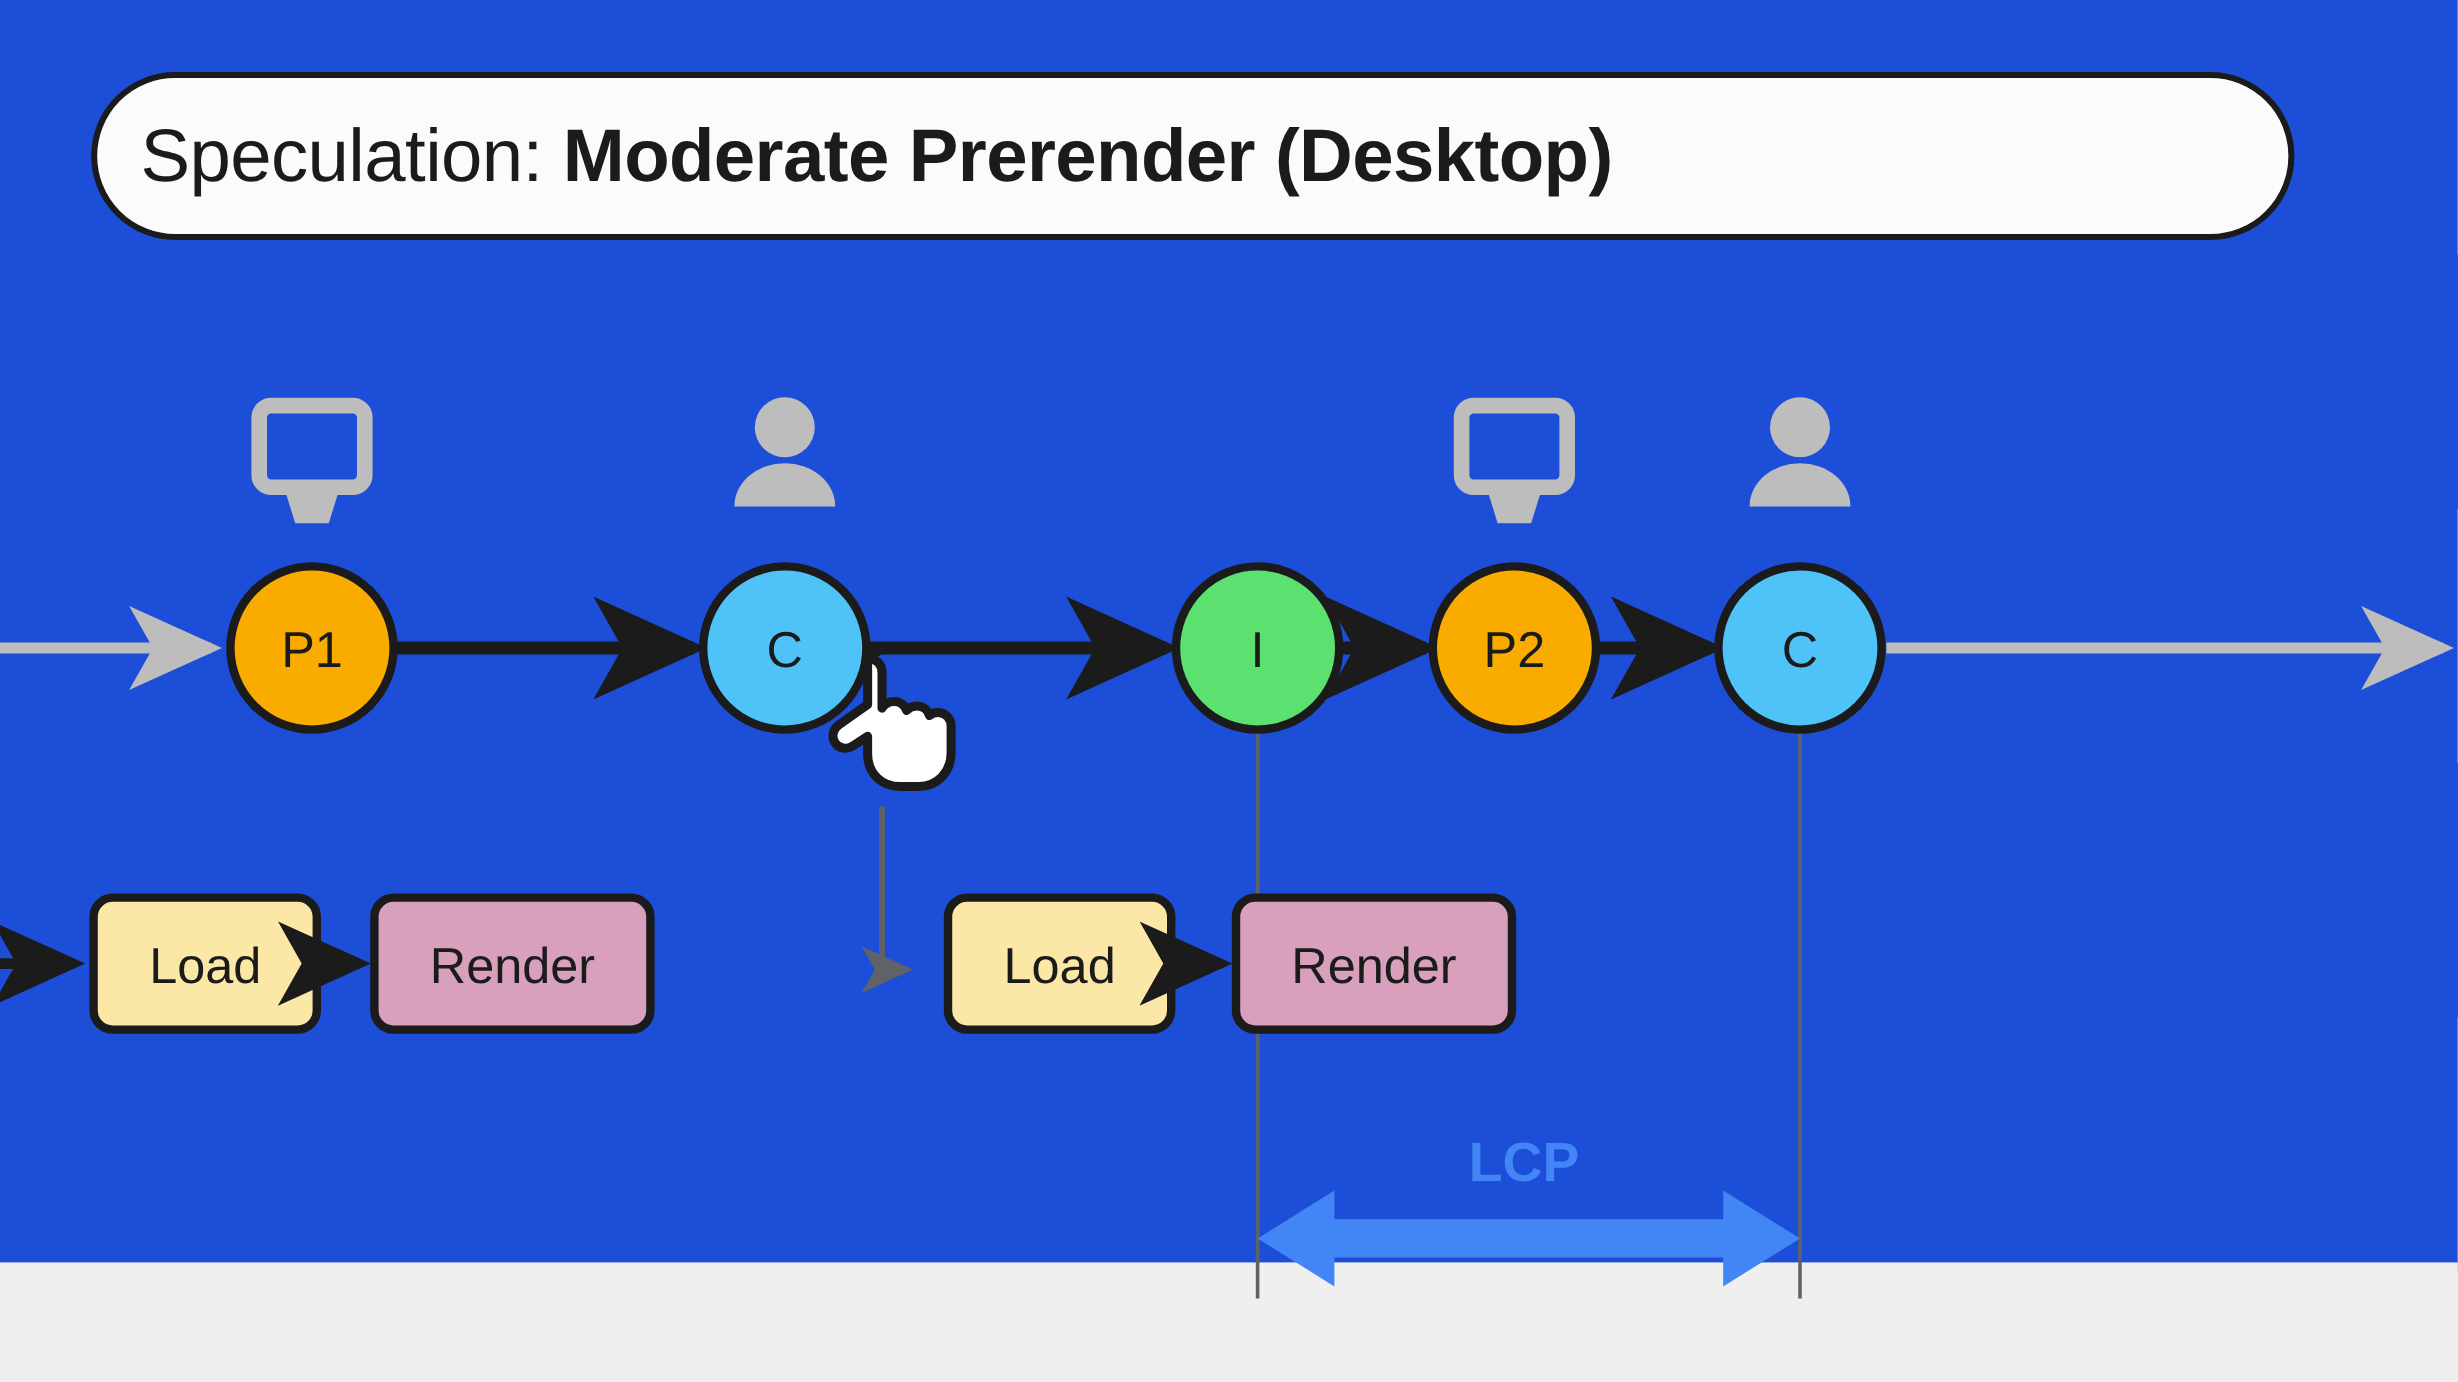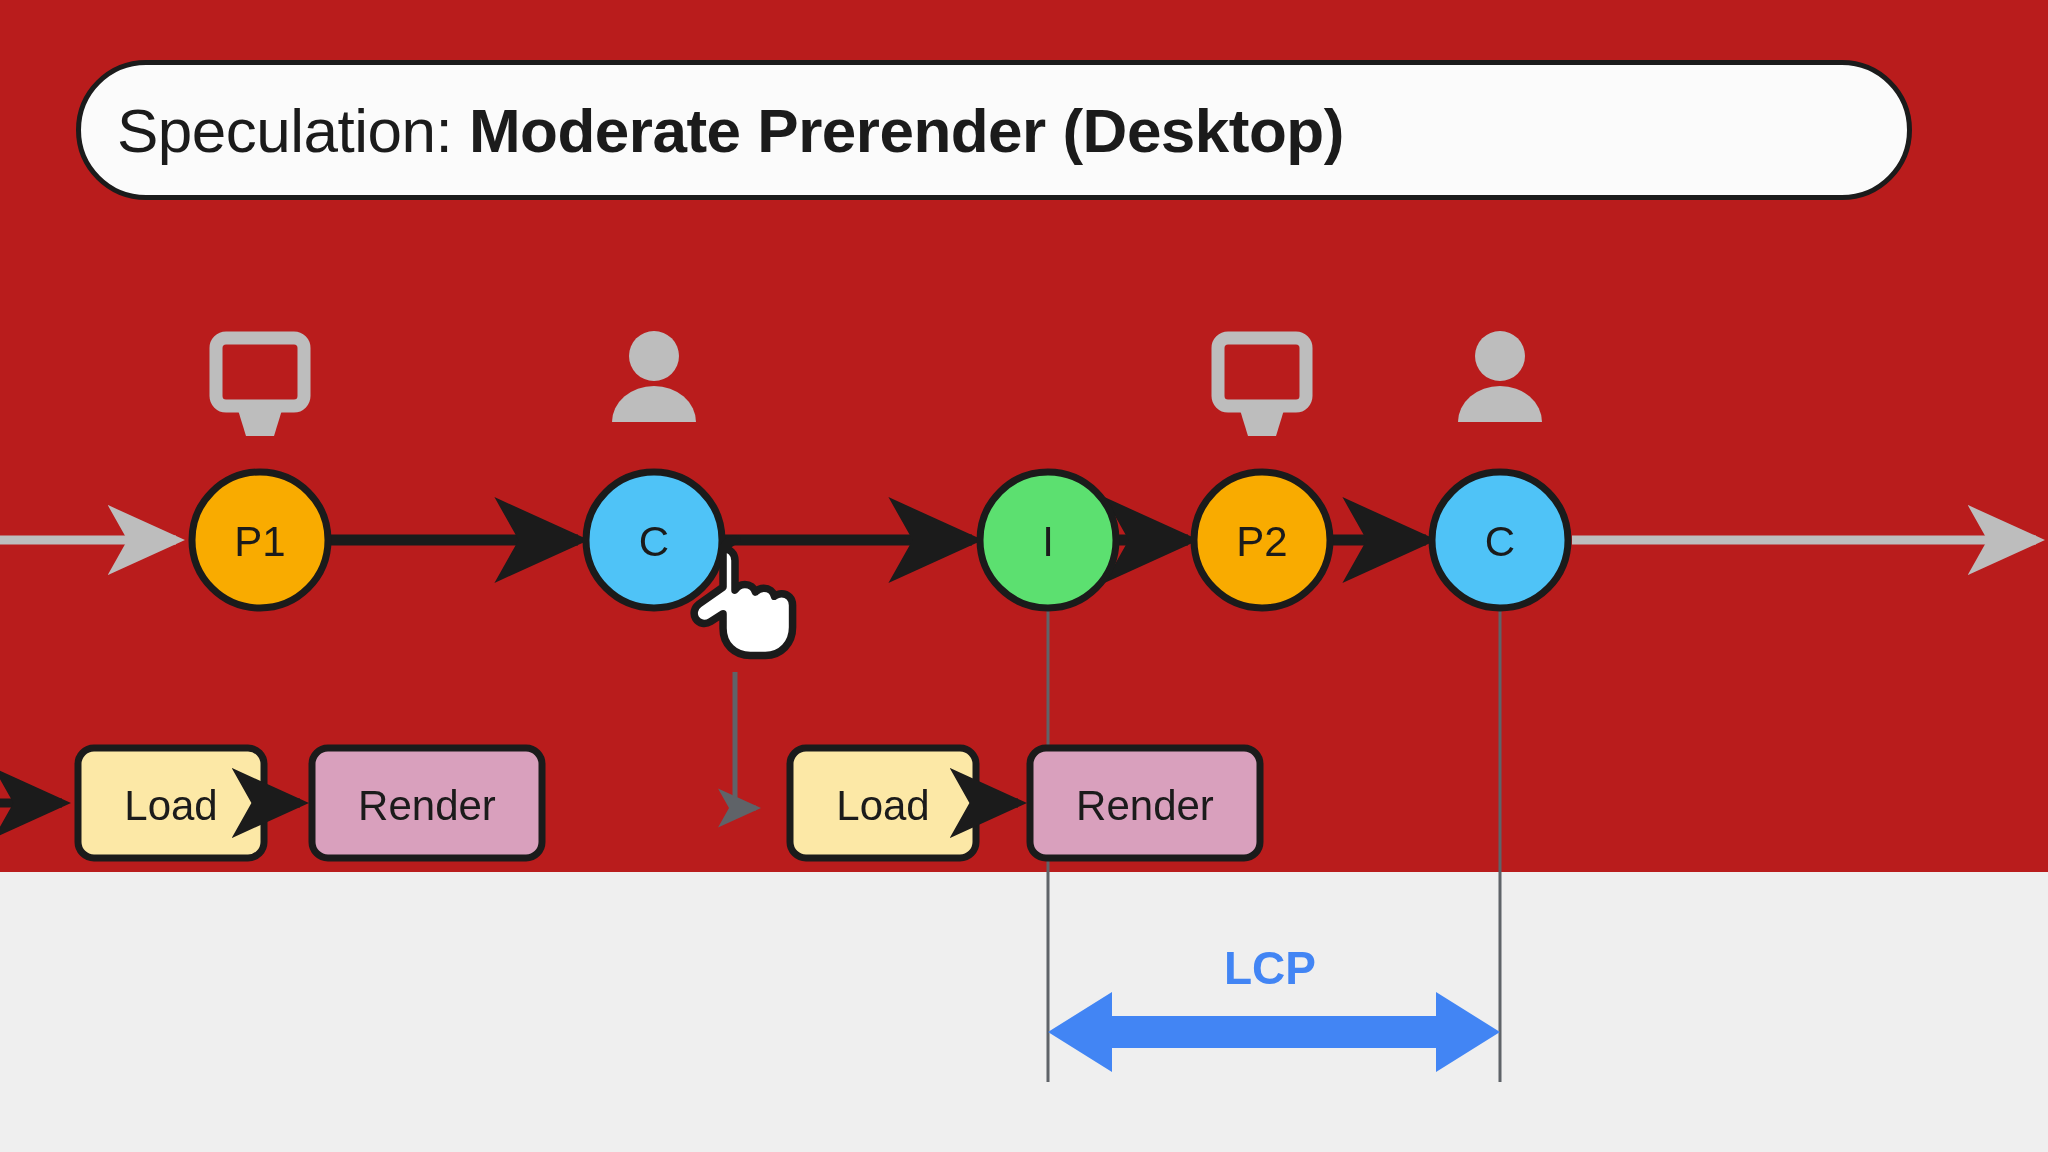--- a/index.html
+++ b/index.html
@@ -11,22 +11,22 @@
     width: 2048px;
     height: 1152px;
     font-family: "Liberation Sans", sans-serif;
     overflow: hidden;
     position: relative;
   }
   #stage {
     position: absolute;
     inset: 0;
     width: 2048px;
-    height: 872px;
-    background: #b91c1c;
+    height: 1052px;
+    background: #1d4ed8;
   }
 
   
   #title-pill {
     position: absolute;
     left: 76px;
     top: 60px;
     width: 1836px;
     height: 140px;
     box-sizing: border-box;

